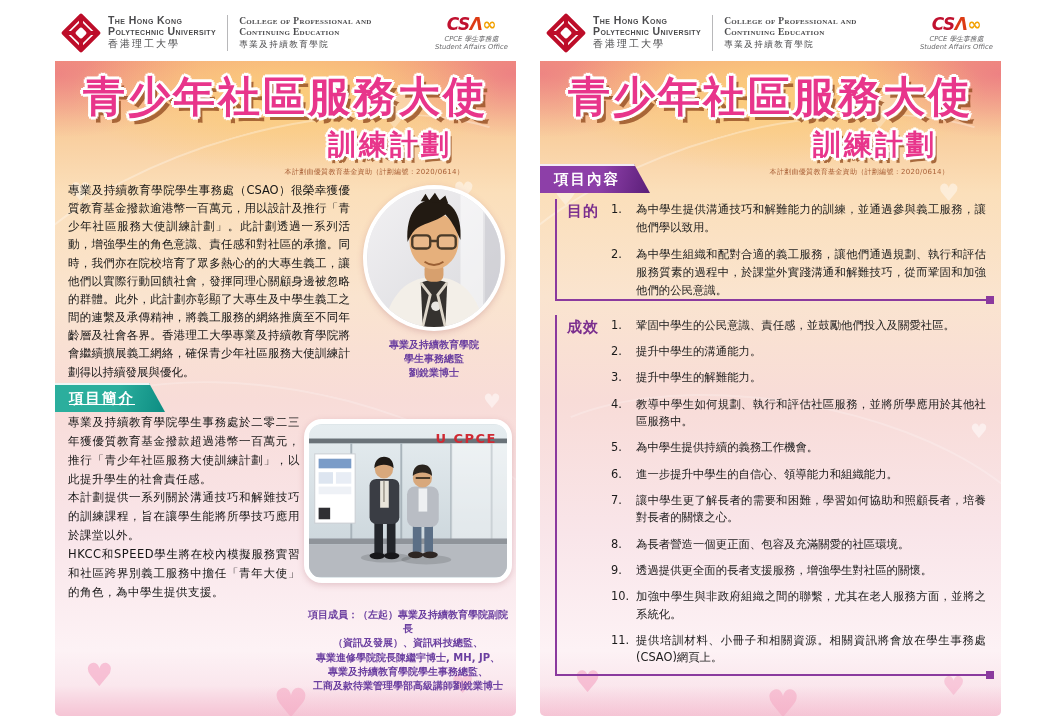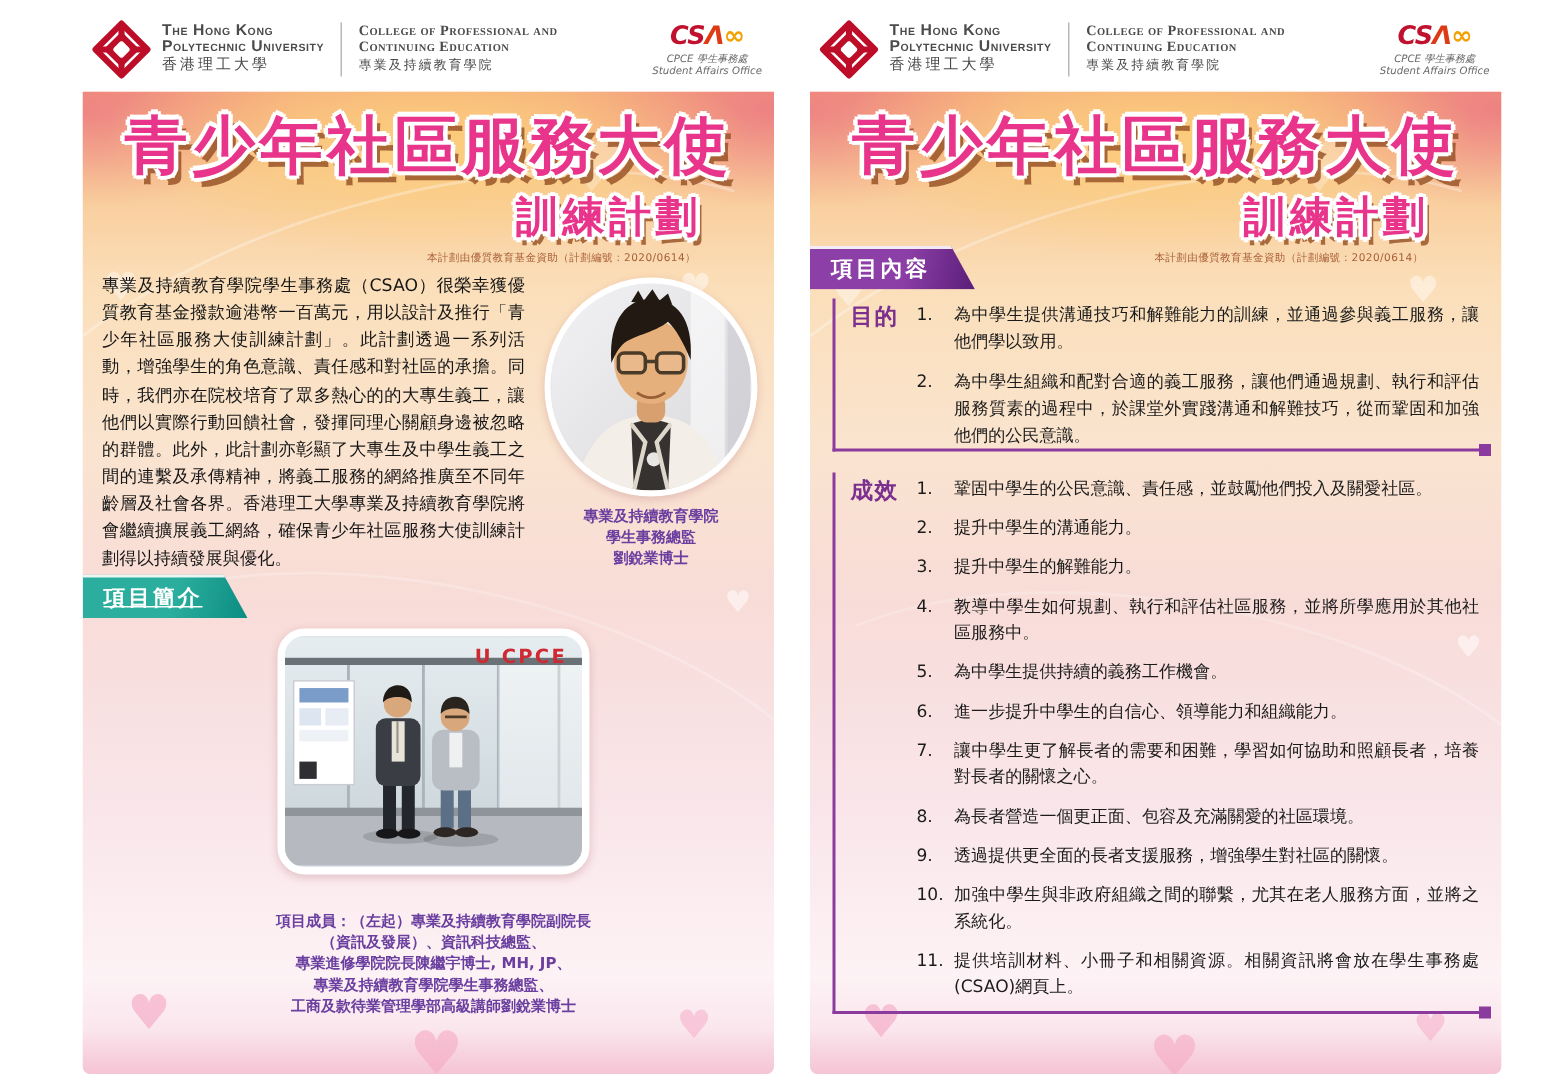--- a/index.html
+++ b/index.html
@@ -42,21 +42,21 @@
   .swirl { position:absolute; border-radius:50%; pointer-events:none;
     border:2px solid transparent; border-top-color:rgba(255,255,255,.3); }
   .heart { position:absolute; pointer-events:none; line-height:1; }
   .heart::before { content:"♥"; }
 
   
   .title-block { position:absolute; top:8px; left:0; right:0; text-align:center; z-index:2; }
   .title-main { font-size:42px; font-weight:bold; color:#e8358b; letter-spacing:3px;
     text-shadow:-2px -2px 0 #fff,2px -2px 0 #fff,-2px 2px 0 #fff,2px 2px 0 #fff,
       -3px 0 0 #fff,3px 0 0 #fff,0 -3px 0 #fff,0 3px 0 #fff,5px 6px 0 rgba(148,78,34,.8); }
-  .title-sub { text-align:right; padding-right:48px; font-size:28px; font-weight:bold;
+  .title-sub { text-align:right; padding-right:64px; font-size:28px; font-weight:bold;
     color:#e8358b; letter-spacing:3px; margin-top:1px;
     text-shadow:-2px -2px 0 #fff,2px -2px 0 #fff,-2px 2px 0 #fff,2px 2px 0 #fff,
       -3px 0 0 #fff,3px 0 0 #fff,0 -3px 0 #fff,0 3px 0 #fff,4px 5px 0 rgba(148,78,34,.8); }
   .funding-note { text-align:right; padding-right:52px; font-size:7px; color:#a85f36;
     margin-top:3px; letter-spacing:.3px; }
 
   
   .ribbon { position:absolute; left:0; z-index:3; color:#fff; font-weight:bold;
     font-size:14.5px; letter-spacing:2px; padding:4px 30px 4px 14px;
     clip-path:polygon(0 0, calc(100% - 16px) 0, 100% 100%, 0 100%);
@@ -186,20 +186,23 @@
         </div>
         <div class="photo-caption">專業及持續教育學院
 學生事務總監
 劉銳業博士</div>
       </div>
     </div>
 
     <div class="ribbon ribbon-teal" style="top:322px;text-decoration:underline;">項目簡介</div>
 
     <div class="s2">
+      <div class="s2-text">專業及持續教育學院學生事務處於二零二三年獲優質教育基金撥款超過港幣一百萬元，推行「青少年社區服務大使訓練計劃」，以此提升學生的社會責任感。
+本計劃提供一系列關於溝通技巧和解難技巧的訓練課程，旨在讓學生能將所學技巧應用於課堂以外。
+HKCC和SPEED學生將在校內模擬服務實習和社區跨界別義工服務中擔任「青年大使」的角色，為中學生提供支援。</div>
       <div class="s2-photo">
         <div class="rect-frame">
           <svg viewBox="0 0 206 158" width="198" height="154">
             <defs>
                 <linearGradient id="gbg" x1="0" y1="0" x2="0" y2="1">
               <stop offset="0" stop-color="#e6edf0"></stop>
                   <stop offset="1" stop-color="#c6d1d7"></stop>
                 </linearGradient>
               </defs>
             <rect width="206" height="158" fill="url(#gbg)"></rect>

